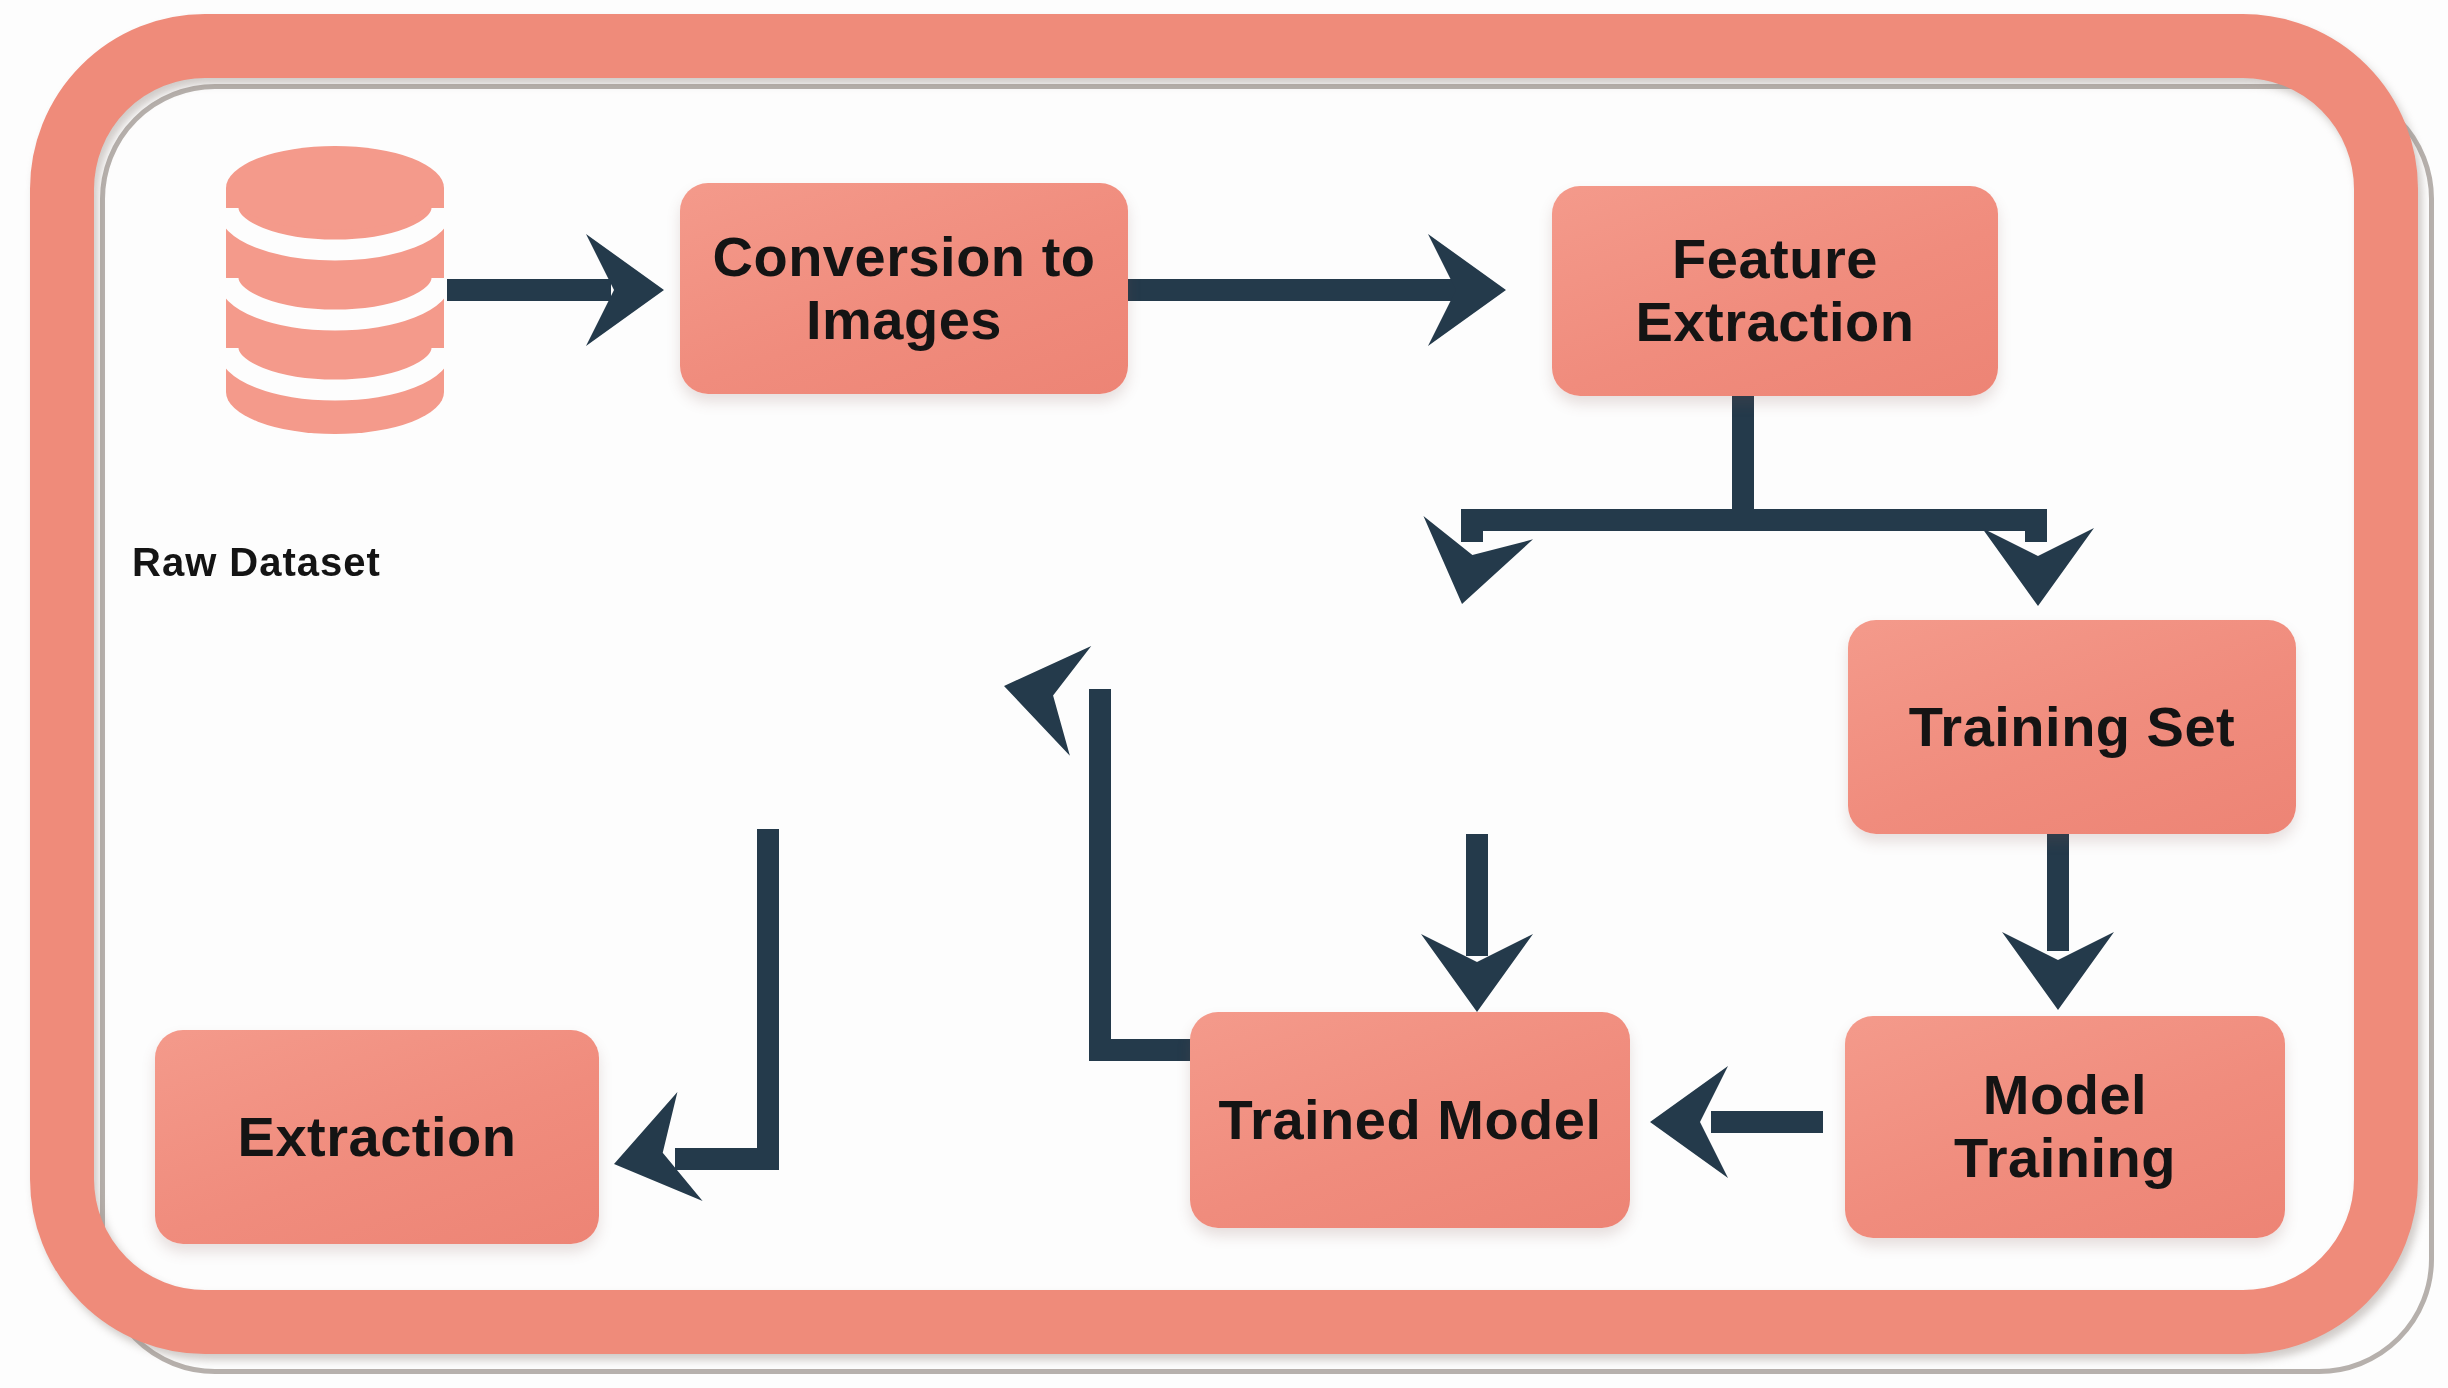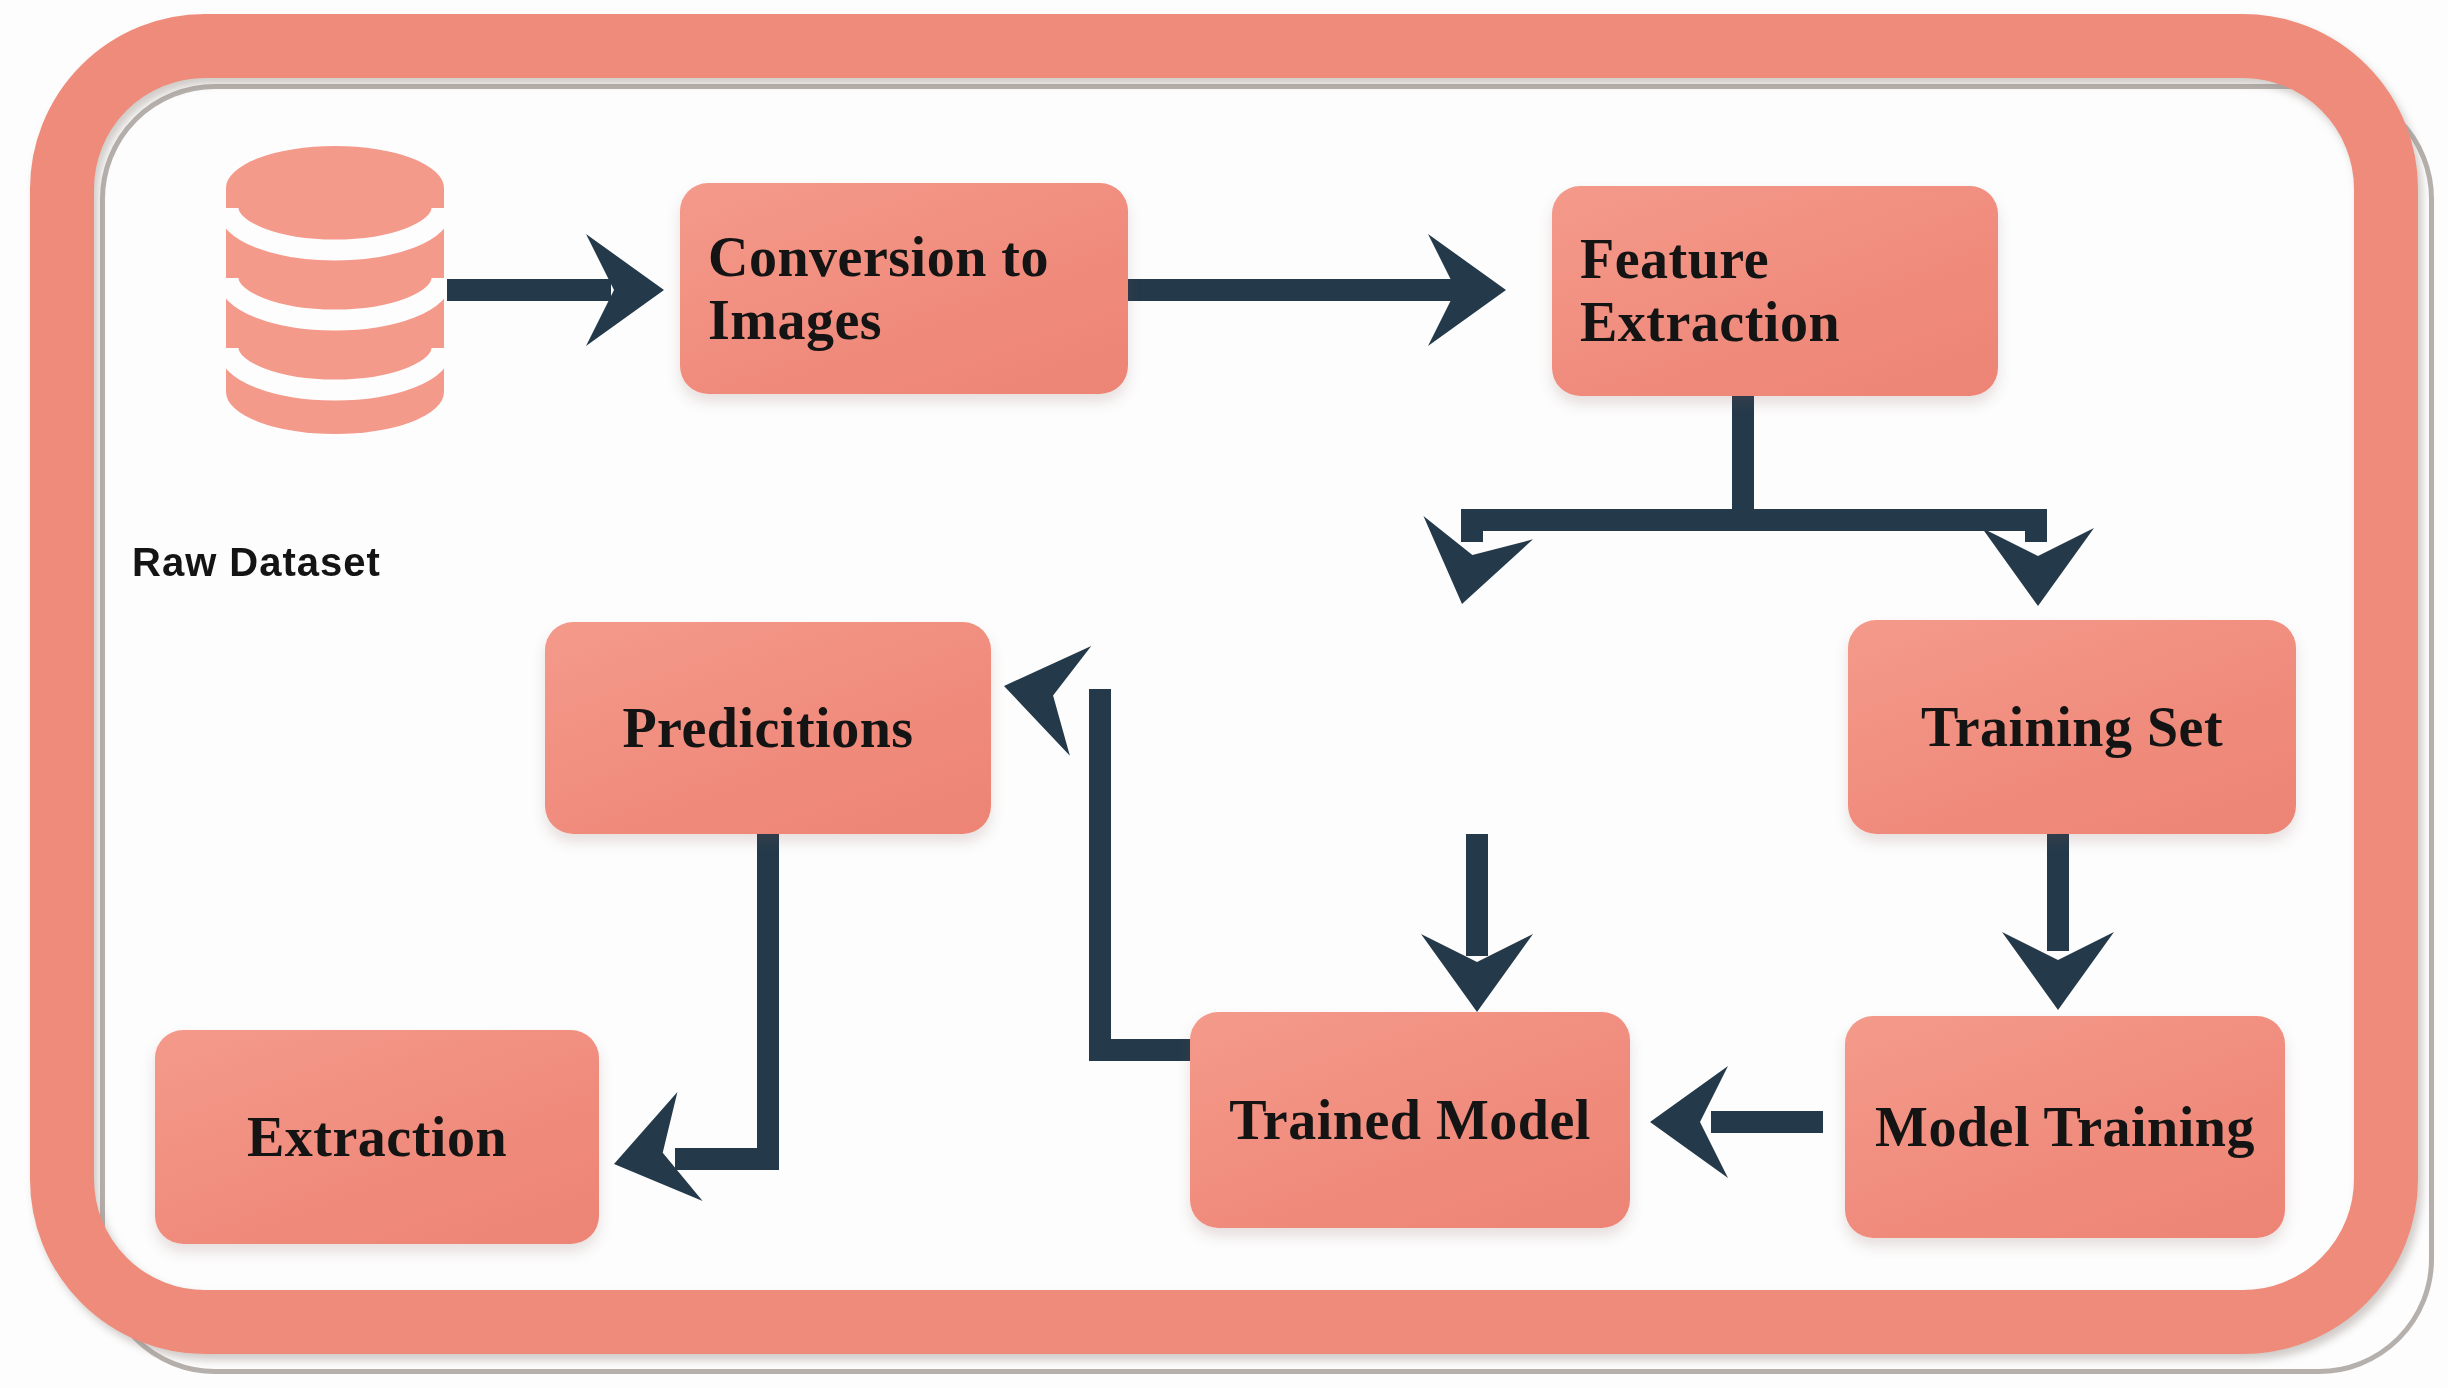--- a/index.html
+++ b/index.html
@@ -25,25 +25,24 @@
   }
   .frame{
     position:absolute;left:30px;top:14px;width:2388px;height:1340px;
     box-sizing:border-box;border:64px solid var(--color-frame);border-radius:175px;
     filter:drop-shadow(4px 6px 4px rgba(150,140,134,0.45));
   }
   .node{
     position:absolute;display:flex;align-items:center;justify-content:center;
     background:linear-gradient(160deg,var(--color-node_fill_light) 0%,var(--color-node_fill) 55%,#ed8475 100%);
     border-radius:28px;color:var(--color-text);
-    font-weight:bold;font-size:56px;line-height:1.12;text-align:left;
+    font-weight:bold;font-size:56px;line-height:1.12;text-align:center;
     padding:0 28px;box-sizing:border-box;
     box-shadow:0 8px 14px rgba(130,85,75,0.18);
     letter-spacing:0.5px;
-    font-family:Liberation Serif, serif;
   }
   .n-conversion{left:680px;top:183px;width:448px;height:211px;}
   .n-feature{left:1520px;top:186px;width:446px;height:210px;margin-left:32px;}
   .n-predictions{left:545px;top:622px;width:446px;height:212px;}
   .n-test{left:1256px;top:622px;width:448px;height:212px;}
   .n-training{left:1848px;top:620px;width:448px;height:214px;}
   .n-evaluation{left:155px;top:1030px;width:444px;height:214px;}
   .n-trained{left:1190px;top:1012px;width:440px;height:216px;}
   .n-modeltraining{left:1845px;top:1016px;width:440px;height:222px;}
   .raw-label{
@@ -96,21 +95,20 @@
       <polygon points="0,0 78,-56 50,0 78,56" transform="translate(614,1164) rotate(-13)"></polygon>
     </g>
   </svg>
 
   <div class="raw-label">Raw Dataset</div>
 
   <div class="node n-conversion">Conversion to Images</div>
 
   <div class="node n-feature">Feature Extraction</div>
 
-  <div class="node n-predictions">Predicitions</div>
 
 
   <div class="node n-training">Training Set</div>
 
   <div class="node n-evaluation">Extraction</div>
 
   <div class="node n-trained">Trained Model</div>
 
   <div class="node n-modeltraining">Model Training</div>
 

